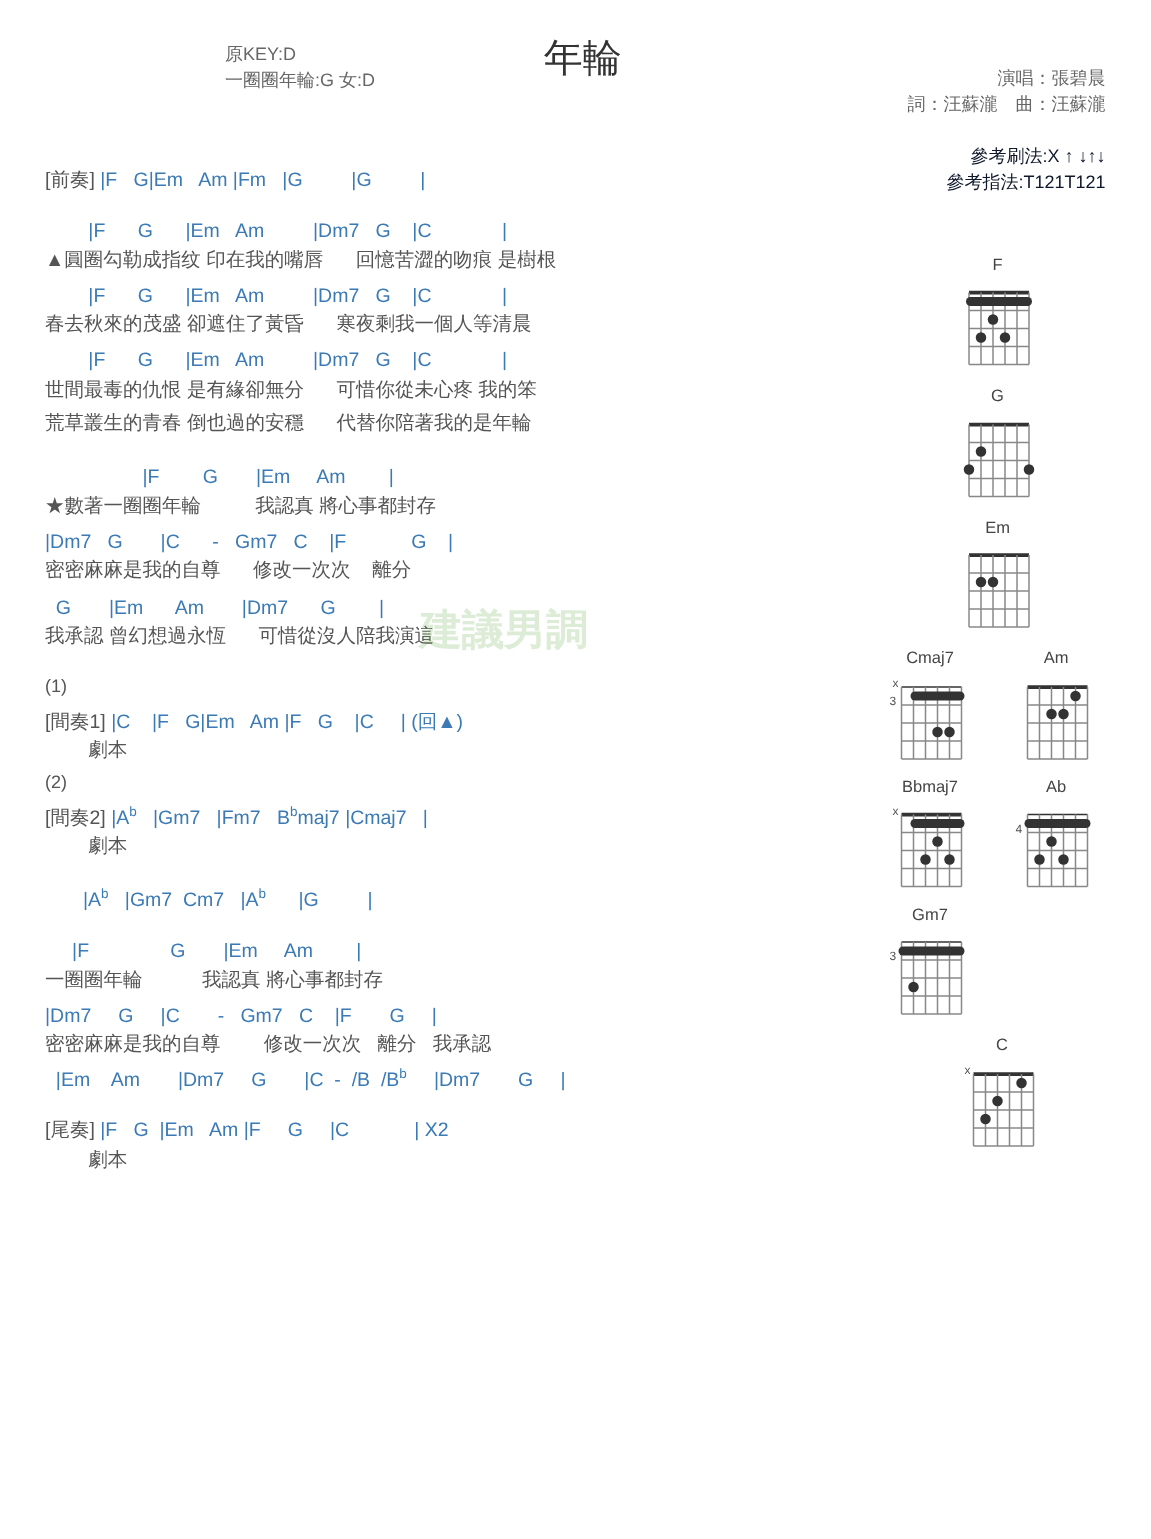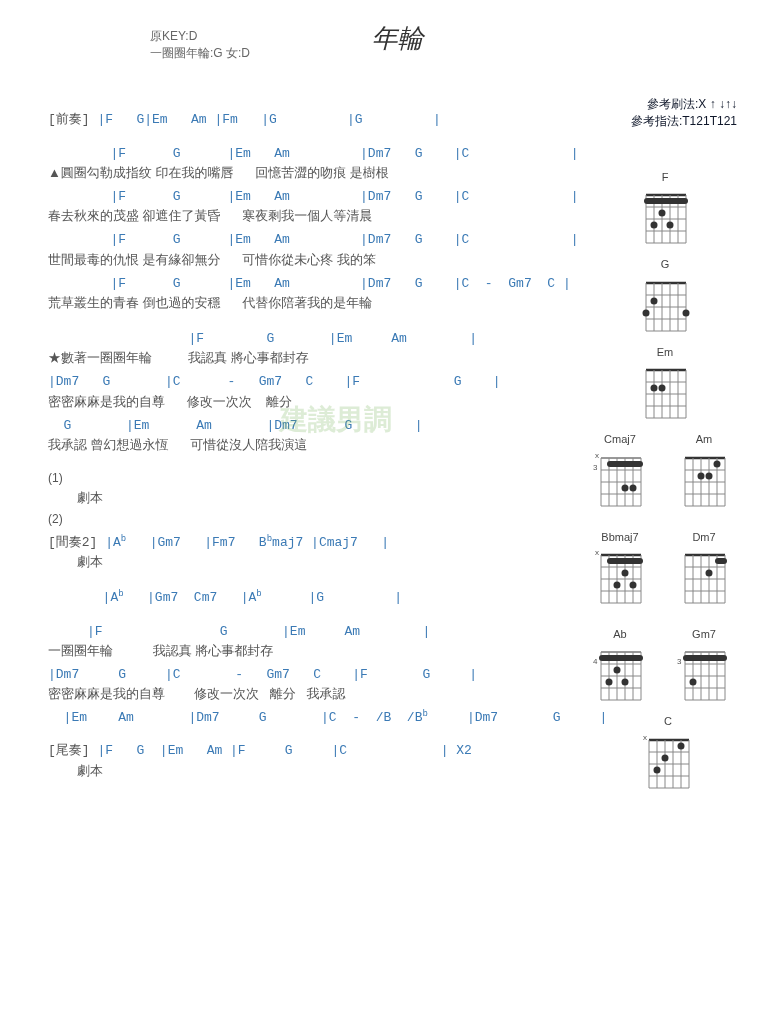--- a/index.html
+++ b/index.html
@@ -4,31 +4,30 @@
 <style>
   body {
     margin: 0;
     padding: 0;
     background: #fff;
     font-family: "Microsoft YaHei", "PingFang SC", Arial, sans-serif;
     width: 767px;
   }
   .sheet {
     position: relative;
-    padding: 20px 20px 20px 48px;
+    padding: 20px 20px 20px 30px;
     font-size: 13px;
     line-height: 1.4;
     color: #555;
   }
   .title {
     text-align: center;
     font-size: 26px;
     color: #333;
     margin-bottom: 4px;
-    font-style: italic;
   }
   .meta-left {
     position: absolute;
     top: 28px;
     left: 150px;
     font-size: 12px;
     color: #666;
   }
   .meta-right {
     position: absolute;
@@ -47,36 +46,36 @@
     color: #0f172a;
   }
   .content {
     margin-top: 55px;
     width: 550px;
   }
   .row {
     white-space: pre;
     margin-bottom: 1px;
   }
-  .chord-row { color: #3b7ab5; margin-top: 6px; font-family: Liberation Mono, monospace; }
+  .chord-row { color: #3b7ab5; margin-top: 6px; }
   .chord-row .sec { color: #555; }
   .lyric-row { color: #555; margin-bottom: 4px;}
   .sep { height: 8px; }
   .note { color: #555; font-size: 12px; margin-top:4px; margin-bottom:2px;}
   
   .diagrams {
     position: absolute;
     top: 170px;
     right: 22px;
     width: 160px;
   }
   .diag-grid {
     display: grid;
     grid-template-columns: 70px 70px;
-    gap: 20px 14px;
+    gap: 8px 14px;
   }
   .diag {
     text-align: center;
   }
   .diag .lbl {
     font-size: 11px;
     color: #444;
     margin-bottom: 2px;
     display:block;
   }
@@ -97,57 +96,61 @@
 
 <div class="sheet">
 
   <div class="meta-left">
     <div>原KEY:D</div>
     <div>一圈圈年輪:G 女:D</div>
   </div>
 
   <div class="title">年輪</div>
 
+  <div class="meta-right">
+    <div>演唱：張碧晨</div>
+    <div>詞：汪蘇瀧　曲：汪蘇瀧</div>
+  </div>
 
   <div class="ref">
     <div>參考刷法:X ↑ ↓↑↓</div>
     <div>參考指法:T121T121</div>
   </div>
 
   <div class="content">
 
     <div class="row chord-row"><span class="sec">[前奏]</span> <span>|F   G|Em   Am |Fm   |G         |G         |</span></div>
 
     <div class="sep"></div>
 
     <div id="verse-container">
         <div class="row chord-row">        |F      G      |Em   Am         |Dm7   G    |C             |</div>
         <div class="row lyric-row">▲圓圈勾勒成指纹 印在我的嘴唇      回憶苦澀的吻痕 是樹根</div>
         <div class="row chord-row">        |F      G      |Em   Am         |Dm7   G    |C             |</div>
         <div class="row lyric-row">春去秋來的茂盛 卻遮住了黃昏      寒夜剩我一個人等清晨</div>
         <div class="row chord-row">        |F      G      |Em   Am         |Dm7   G    |C             |</div>
         <div class="row lyric-row">世間最毒的仇恨 是有緣卻無分      可惜你從未心疼 我的笨</div>
-        <div class="row chord-row">        |F      G      |Em   Am         |Dm7   G    |C  -  Gm7  C |</div>
         <div class="row lyric-row">荒草叢生的青春 倒也過的安穩      代替你陪著我的是年輪</div>
       </div>
 
     <div class="sep"></div>
 
     <div id="chorus-container">
         <div class="row chord-row">                  |F        G       |Em     Am        |</div>
         <div class="row lyric-row">★數著一圈圈年輪          我認真 將心事都封存</div>
         <div class="row chord-row">|Dm7   G       |C      -   Gm7   C    |F            G    |</div>
         <div class="row lyric-row">密密麻麻是我的自尊      修改一次次    離分</div>
         <div class="row chord-row">  G       |Em      Am       |Dm7      G        |</div>
         <div class="row lyric-row">我承認 曾幻想過永恆      可惜從沒人陪我演這</div>
       </div>
 
     <div class="sep"></div>
     <div class="note">(1)</div>
 
+    <div class="row chord-row"><span class="sec">[間奏1]</span> <span>|C    |F   G|Em   Am |F   G    |C     | (回▲)</span></div>
     <div class="row lyric-row">        <span>劇本</span></div>
 
     <div class="note">(2)</div>
 
     <div class="row chord-row"><span class="sec">[間奏2]</span> <span>|A<sup>b</sup>   |Gm7   |Fm7   B<sup>b</sup>maj7 |Cmaj7   |</span></div>
     <div class="row lyric-row">        <span>劇本</span></div>
     <div class="sep"></div>
     <div class="row chord-row">       <span>|A<sup>b</sup>   |Gm7  Cm7   |A<sup>b</sup>      |G         |</span></div>
 
     <div class="sep"></div>
@@ -302,40 +305,20 @@
               <line x1="32" y1="8" x2="32" y2="56"></line>
               <line x1="40" y1="8" x2="40" y2="56"></line>
               <line x1="48" y1="8" x2="48" y2="56"></line>
         </g>
         <rect x="14" y="11" width="36" height="6" rx="3" fill="#333"></rect>
         <circle cx="32" cy="26" r="3.5" fill="#333"></circle>
         <circle cx="24" cy="38" r="3.5" fill="#333"></circle>
             <circle cx="40" cy="38" r="3.5" fill="#333"></circle>
         </svg>
       </div>
-      <div class="diag">
-        <span class="lbl">Dm7</span>
-        <svg width="54" height="60">
-            <g stroke="#888" stroke-width="1">
-          <line x1="8" y1="8" x2="48" y2="8" stroke-width="2.5" stroke="#333"></line>
-          <line x1="8" y1="20" x2="48" y2="20"></line>
-              <line x1="8" y1="32" x2="48" y2="32"></line>
-              <line x1="8" y1="44" x2="48" y2="44"></line>
-              <line x1="8" y1="56" x2="48" y2="56"></line>
-          <line x1="8" y1="8" x2="8" y2="56"></line>
-              <line x1="16" y1="8" x2="16" y2="56"></line>
-              <line x1="24" y1="8" x2="24" y2="56"></line>
-              <line x1="32" y1="8" x2="32" y2="56"></line>
-              <line x1="40" y1="8" x2="40" y2="56"></line>
-              <line x1="48" y1="8" x2="48" y2="56"></line>
-        </g>
-        <rect x="38" y="11" width="12" height="6" rx="3" fill="#333"></rect>
-        <circle cx="32" cy="26" r="3.5" fill="#333"></circle>
-        </svg>
-      </div>
 
       <div class="diag">
         <span class="lbl">Ab</span>
         <svg width="54" height="60">
             <text x="0" y="20" font-size="8" fill="#555">4</text>
             <g stroke="#888" stroke-width="1">
           <line x1="8" y1="8" x2="48" y2="8" stroke="#333"></line>
           <line x1="8" y1="20" x2="48" y2="20"></line>
               <line x1="8" y1="32" x2="48" y2="32"></line>
               <line x1="8" y1="44" x2="48" y2="44"></line>

